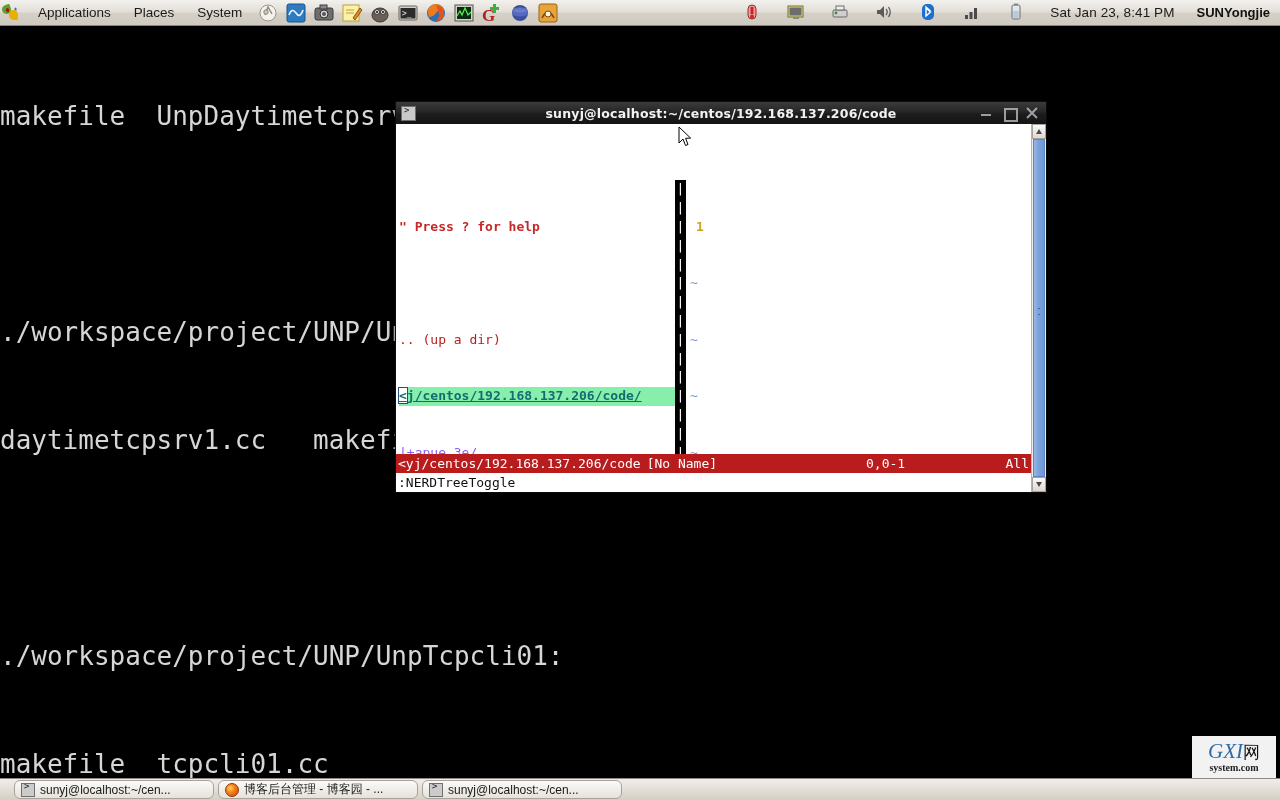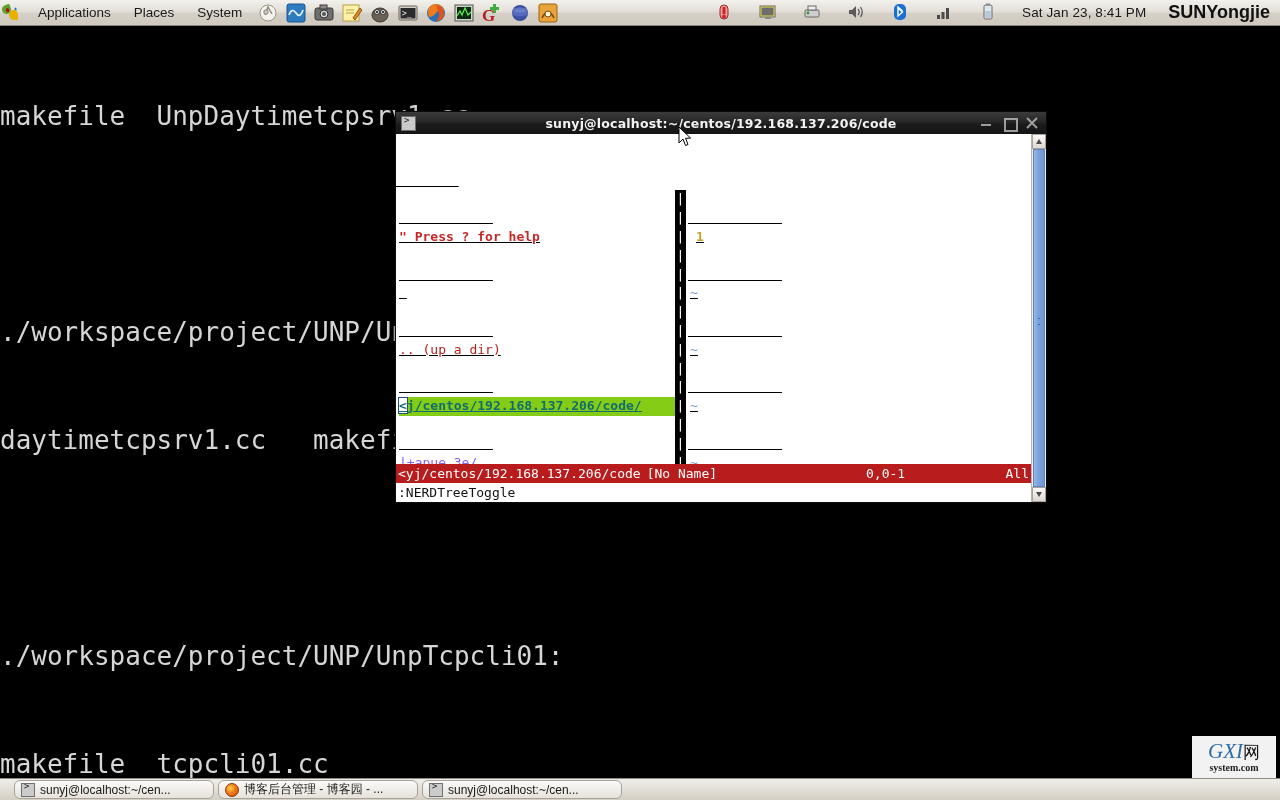--- a/index.html
+++ b/index.html
@@ -41,40 +41,39 @@
     box-shadow: -6px -5px 0 -3px #c00, 2px -6px 0 -3.5px #2b6fb5;
   }
   .tray-icons { display: flex; align-items: center; gap: 6px; margin-left: 10px; }
   .tico { width: 22px; height: 22px; position: relative; display:block; }
 
   .panel-right {
     margin-left: auto; display: flex; align-items: center; gap: 22px;
     padding-right: 10px; height: 100%;
   }
   #clock { font-size: 13.5px; color: #1a1a1a; letter-spacing: 0.1px; }
-  #user-name { font-size: 18px; font-weight: bold; color: #111; }
+  #user-name { font-size: 13px; font-weight: bold; color: #111; }
 
   
   #bg-terminal {
     position: absolute; left: 0; top: 26px; width: 1280px; height: 752px;
     background: #000; overflow: hidden;
     font-family: "DejaVu Sans Mono", "Liberation Mono", monospace;
     font-size: 26px; line-height: 36px;
     color: #d6d6d6;
     white-space: pre;
     padding-left: 0px;
   }
   #bg-terminal .ln { height: 36px; }
 
   
   #term-window {
-    position: absolute; left: 395px; top: 111px; width: 652px; height: 392px;
+    position: absolute; left: 395px; top: 101px; width: 652px; height: 392px;
     z-index: 20;
     box-shadow: 0 3px 9px rgba(0,0,0,0.55);
-    text-decoration: underline;
   }
   #title-bar {
     height: 23px; width: 100%;
     background: linear-gradient(to bottom, #3b3b3b 0%, #262626 45%, #1c1c1c 55%, #141414 100%);
     border: 1px solid #0c0c0c;
     border-bottom: none;
     display: flex; align-items: center;
     position: relative;
   }
   #title-icon {
@@ -122,21 +121,21 @@
   #vim-split { display: flex; height: 331px; }
   #nerdtree {
     width: 279px; height: 100%; position: relative; padding-left: 3px;
     overflow: hidden;
   }
   .nt-line { height: 18.8px; color: #3a63b5; }
   .nt-help { color: #c62828; font-weight: bold; }
   .nt-updir { color: #b91c1c; }
   .nt-root {
     color: #126e6e; text-decoration: underline; font-weight: bold;
-    background: #84cc16;
+    background: #86efac;
   }
   .nt-root .cursor-blk {
     background: #ffffff; color: #126e6e; outline: 1px solid #2a4b7c;
   }
   .nt-dirname { color: #8b5cf6; }
 
   #vsep {
     width: 11px; height: 100%;
     background: #000;
     font-family: "DejaVu Sans Mono", "Liberation Mono", monospace;

